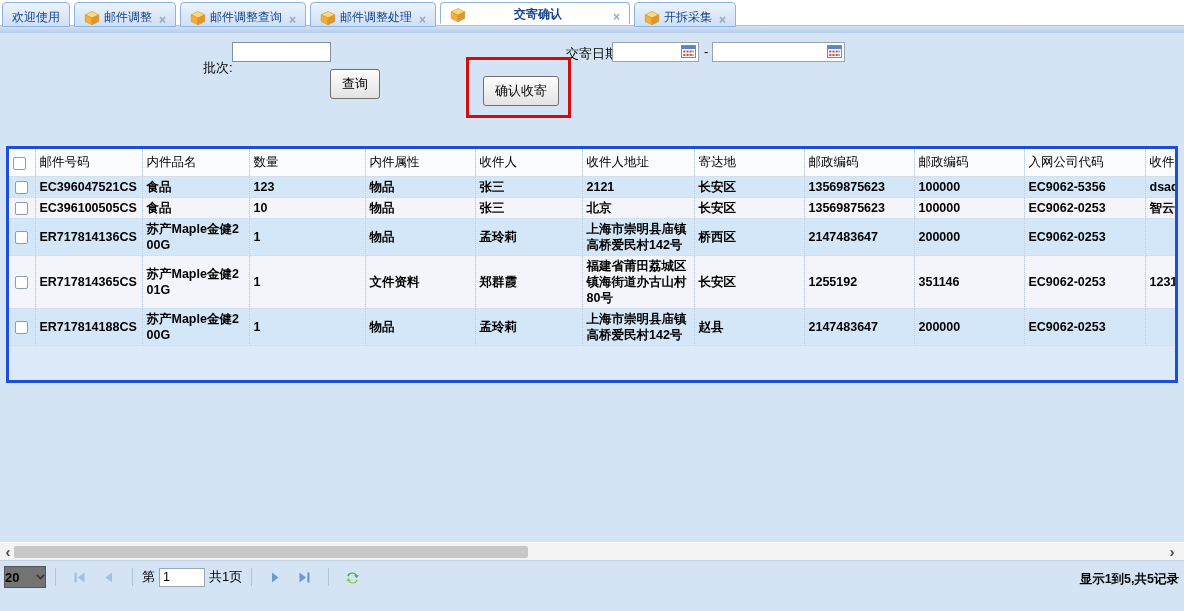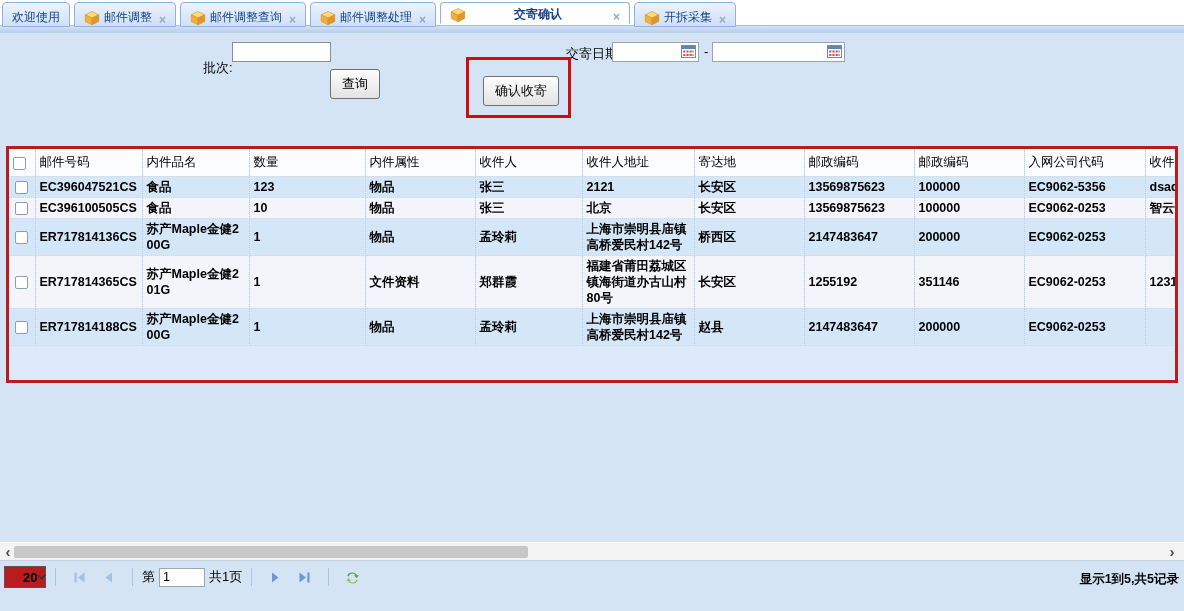--- a/index.html
+++ b/index.html
@@ -25,21 +25,21 @@
   .btn{position:absolute;box-sizing:border-box;height:30px;padding:2px 11px;font-size:13px;font-family:inherit;
        color:#000;background:linear-gradient(#fdfdfd,#e3e3e3);border:1px solid #707070;border-radius:3px;cursor:pointer;}
   .datewrap{position:absolute;box-sizing:border-box;height:20px;border:1px solid #97a4b2;background:#fff;
             display:flex;align-items:center;}
   .datewrap input{flex:1;min-width:0;border:none;outline:none;height:16px;font-size:12px;padding:0 2px;background:transparent;}
   .calbtn{width:16px;height:14px;margin-right:1px;display:inline-flex;cursor:pointer;}
   .redbox{position:absolute;border:3px solid #d30b0b;background:transparent;}
 
   
   #grid-box{position:absolute;left:6px;top:146px;width:1172px;height:237px;box-sizing:border-box;
-            border:3px solid #b91c1c;background:#dbe9f8;overflow:hidden;}
+            border:3px solid #1d4ed8;background:#dbe9f8;overflow:hidden;}
   #grid-box table{border-collapse:collapse;table-layout:fixed;width:1296px;font-size:12.5px;}
   #grid-box th{background:#fbfcfe;height:27px;font-weight:normal;text-align:left;padding:0 4px;
                border-right:1px dotted #bccadb;border-bottom:1px solid #d6dfe9;overflow:hidden;white-space:nowrap;}
   #grid-box td{padding:2px 4px;line-height:16px;vertical-align:middle;border-right:1px dotted #bccadb;
                border-bottom:1px dotted #ccd8e6;overflow:hidden;word-break:break-all;font-weight:bold;}
   #grid-box tr.odd{background:#d3e7f8;}
   #grid-box tr.even{background:#f4f4fb;}
   .cb{text-align:center;}
   .checkbox{display:inline-block;width:13px;height:13px;box-sizing:border-box;background:#fff;
             border:1px solid #8c9cb2;border-radius:2px;vertical-align:middle;cursor:pointer;}
@@ -47,22 +47,22 @@
   
   #hscroll{position:absolute;left:0;top:542px;width:1184px;height:19px;background:#f3f3f3;
            border-top:1px solid #fff;border-bottom:1px solid #c3d3e5;box-sizing:border-box;}
   .sb-arrow{position:absolute;top:0;width:16px;height:17px;display:flex;align-items:center;justify-content:center;
             color:#4a4a4a;font-size:15px;font-weight:bold;cursor:pointer;}
   .sb-thumb{position:absolute;left:14px;top:3px;width:514px;height:12px;background:#c8c8c8;border-radius:2px;cursor:grab;}
 
   
   #footer{position:absolute;left:0;top:561px;width:1184px;height:50px;background:#d5e4f4;}
   .pager{position:absolute;left:4px;top:5px;display:flex;align-items:center;font-size:13px;}
-  .psize{box-sizing:border-box;width:42px;height:22px;border:1px solid #555;background:#b91c1c;display:flex;
-         align-items:center;justify-content:space-between;padding:0 18px;cursor:pointer;font-weight:bold;}
+  .psize{box-sizing:border-box;width:42px;height:22px;border:1px solid #555;background:#737373;display:flex;
+         align-items:center;justify-content:space-between;padding:0 0;cursor:pointer;font-weight:bold;}
   .vsep{width:1px;height:18px;background:#aac4e0;margin:0 9px;}
   .pico{display:inline-flex;width:15px;height:15px;margin:0 7px;cursor:pointer;}
   .pgin{box-sizing:border-box;width:46px;height:19px;border:1px solid #9aa;background:#fff;font-size:12.5px;
         padding:0 3px;margin:0 4px;font-family:inherit;}
   .status{position:absolute;right:5px;top:10px;font-size:12.5px;font-weight:bold;}
 </style>
 </head>
 <body>
 
 <div class="canvas">

